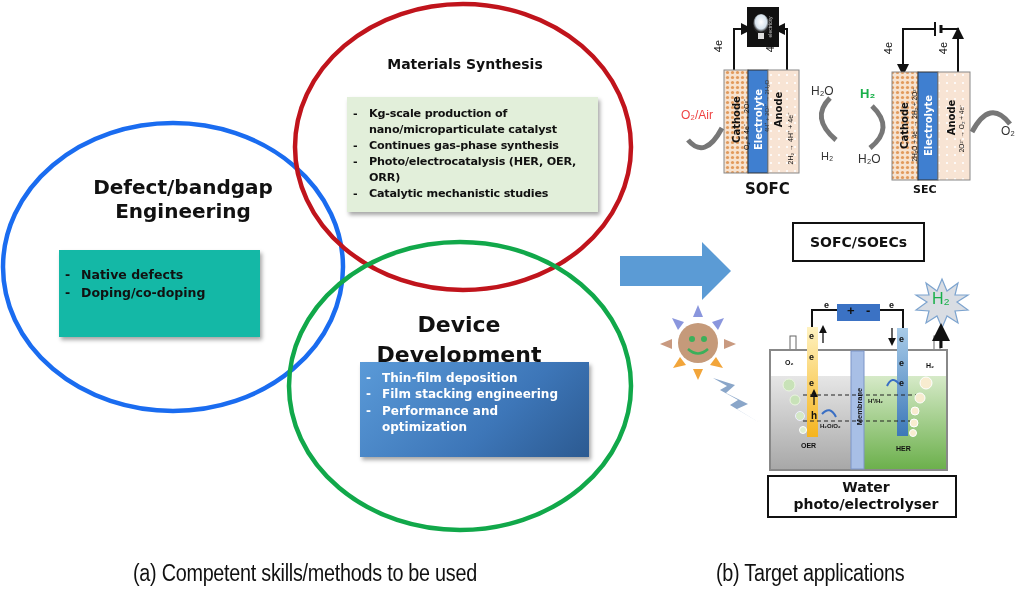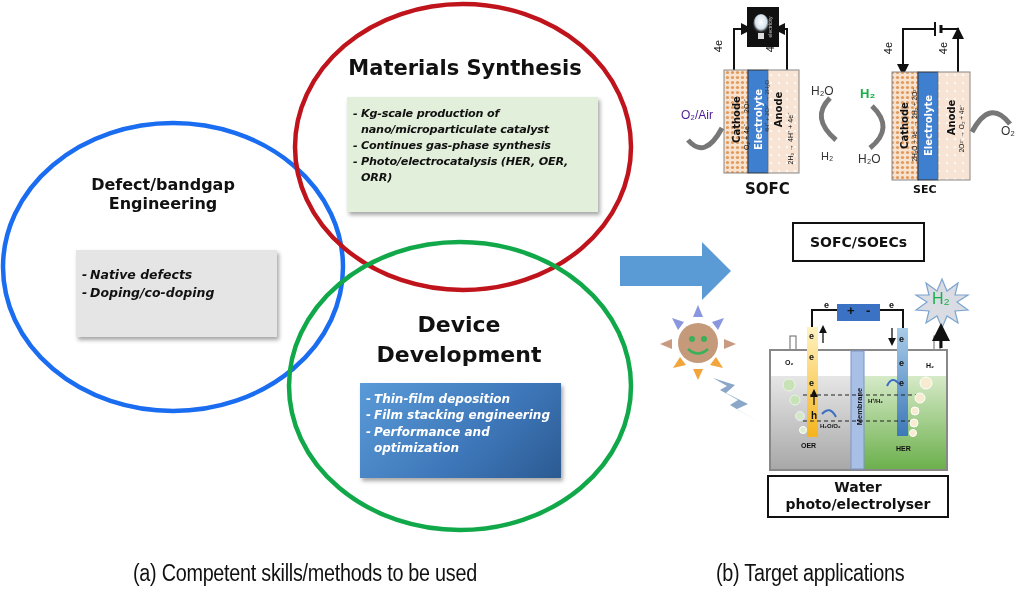--- a/index.html
+++ b/index.html
@@ -2,62 +2,63 @@
 <html><head>
 <meta charset="utf-8">
 <style>
   html, body { margin:0; padding:0; background:#ffffff; }
   body { width:1024px; height:602px; position:relative; overflow:hidden; font-family:"DejaVu Sans", sans-serif; color:#111; }
   .abs { position:absolute; }
   svg.canvas { position:absolute; left:0; top:0; }
   .circle-title { position:absolute; font-weight:bold; text-align:center; color:#111; line-height:1.18; }
   .box { position:absolute; box-shadow:2px 3px 4px rgba(0,0,0,0.35); }
   .box ul { list-style:none; margin:0; padding:0; }
-  .box li { position:relative; padding-left:14px; font-weight:bold;font-style:italic; }
+  .box li { position:relative; padding-left:22px; font-weight:bold; }
   .box li::before { content:"-"; position:absolute; left:6px; }
   .caption { position:absolute; font-family:"Liberation Sans", sans-serif; font-size:23px; letter-spacing:-0.3px; color:#111; white-space:nowrap; transform:scaleX(0.86); transform-origin:left center; }
   .label-box { position:absolute; border:2px solid #111; background:#fff; text-align:center; font-weight:bold; color:#111; }
   .small { font-family:"Liberation Sans", sans-serif; }
 </style>
 </head>
 <body>
 
 <svg class="canvas" width="1024" height="602">
   <ellipse cx="173" cy="267" rx="170" ry="144" fill="none" stroke="#1a6cf0" stroke-width="4.5"></ellipse>
   <ellipse cx="463" cy="147" rx="168" ry="143" fill="none" stroke="#c0141c" stroke-width="4.5"></ellipse>
   <ellipse cx="460" cy="386" rx="171" ry="144" fill="none" stroke="#11a84a" stroke-width="4.5"></ellipse>
 
   <polygon points="620,256 702,256 702,242 731,271 702,300 702,286 620,286" fill="#5b9bd5"></polygon>
 </svg>
 
-<div class="circle-title" style="left:48px; top:176px; width:230px; font-size:16px;">
+<div class="circle-title" style="left:68px; top:176px; width:230px; font-size:20px;">
   <div>Defect/bandgap</div>
   <div>Engineering</div>
 </div>
-<div class="box" style="left:76px; top:250px; width:201px; height:87px; background:#e5e5e5;">
+<div class="box" style="left:59px; top:250px; width:201px; height:87px; background:#14b8a6;">
   <ul style="padding-top:16px; font-size:12.5px; line-height:18px;">
     <li>Native defects</li>
     <li>Doping/co-doping</li>
   </ul>
 </div>
 
-<div class="circle-title" style="left:330px; top:56px; width:270px; font-size:21px;">Materials Synthesis</div>
+<div class="circle-title" style="left:330px; top:56px; width:270px; font-size:14px;">Materials Synthesis</div>
 <div class="box" style="left:347px; top:97px; width:251px; height:115px; background:#e2efda;">
   <ul style="padding-top:9px; padding-right:4px; font-size:11.2px; line-height:16px; letter-spacing:-0.2px;">
     <li>Kg-scale production of nano/microparticulate catalyst</li>
     <li>Continues gas-phase synthesis</li>
     <li>Photo/electrocatalysis (HER, OER, ORR)</li>
+    <li>Catalytic mechanistic studies</li>
   </ul>
 </div>
 
 <div class="circle-title" style="left:349px; top:310px; width:220px; font-size:22px; line-height:30px;">
   <div>Device</div>
   <div>Development</div>
 </div>
-<div class="box" style="left:360px; top:383px; width:201px; height:95px; background:linear-gradient(135deg,#5a9ad8 0%,#3d76b8 60%,#2c5a91 100%); color:#fff;">
+<div class="box" style="left:360px; top:362px; width:229px; height:95px; background:linear-gradient(135deg,#5a9ad8 0%,#3d76b8 60%,#2c5a91 100%); color:#fff;">
   <ul style="padding-top:8px; padding-right:6px; font-size:12px; line-height:16.4px;">
     <li>Thin-film deposition</li>
     <li>Film stacking engineering</li>
     <li>Performance and optimization</li>
   </ul>
 </div>
 
 <svg class="canvas" width="1024" height="602">
   <defs>
     <pattern id="dots-dense" width="5" height="5" patternUnits="userSpaceOnUse">
@@ -180,21 +181,21 @@
 <div class="abs small" style="left:764px; top:40px; font-size:11px; transform:rotate(-90deg);">4e</div>
 <div class="abs small" style="left:760px; top:24px; font-size:5px; color:#ccc; transform:rotate(-90deg);">electricity</div>
 <div class="abs" style="left:686px; top:114px; width:100px; text-align:center; font-size:10px; font-weight:bold; transform:rotate(-90deg); white-space:nowrap;">
   <span>Cathode</span>
 </div>
 <div class="abs small" style="left:696px; top:120px; width:100px; text-align:center; font-size:7px; transform:rotate(-90deg); white-space:nowrap;">O₂ + 4e⁻ → 2O²⁻</div>
 <div class="abs" style="left:708px; top:114px; width:100px; text-align:center; font-size:10px; font-weight:bold; color:#fff; transform:rotate(-90deg); white-space:nowrap;">Electrolyte</div>
 <div class="abs small" style="left:717px; top:102px; width:100px; text-align:center; font-size:6px; color:#333; transform:rotate(-90deg); white-space:nowrap;">4H⁺ + 2O²⁻ → 2H₂O</div>
 <div class="abs" style="left:728px; top:104px; width:100px; text-align:center; font-size:10px; font-weight:bold; transform:rotate(-90deg); white-space:nowrap;">Anode</div>
 <div class="abs small" style="left:740px; top:134px; width:100px; text-align:center; font-size:7px; transform:rotate(-90deg); white-space:nowrap;">2H₂ → 4H⁺ + 4e⁻</div>
-<div class="abs small" style="left:681px; top:108px; font-size:12px; color:#4c1d95;">O₂/Air</div>
+<div class="abs small" style="left:681px; top:108px; font-size:12px; color:#ef4444;">O₂/Air</div>
 <div class="abs small" style="left:811px; top:84px; font-size:12px; color:#333;">H₂O</div>
 <div class="abs small" style="left:821px; top:150px; font-size:11px; color:#333;">H₂</div>
 <div class="abs" style="left:745px; top:180px; font-size:15px; font-weight:bold;">SOFC</div>
 
 <div class="abs small" style="left:882px; top:42px; font-size:11px; transform:rotate(-90deg);">4e</div>
 <div class="abs small" style="left:937px; top:42px; font-size:11px; transform:rotate(-90deg);">4e</div>
 <div class="abs" style="left:854px; top:120px; width:100px; text-align:center; font-size:10px; font-weight:bold; transform:rotate(-90deg); white-space:nowrap;">Cathode</div>
 <div class="abs small" style="left:864px; top:120px; width:100px; text-align:center; font-size:6.5px; transform:rotate(-90deg); white-space:nowrap;">2H₂O + 4e⁻ → 2H₂ + 2O²⁻</div>
 <div class="abs" style="left:878px; top:120px; width:100px; text-align:center; font-size:10px; font-weight:bold; color:#fff; transform:rotate(-90deg); white-space:nowrap;">Electrolyte</div>
 <div class="abs" style="left:901px; top:112px; width:100px; text-align:center; font-size:10px; font-weight:bold; transform:rotate(-90deg); white-space:nowrap;">Anode</div>
@@ -219,19 +220,19 @@
 <div class="abs small" style="left:899px; top:378px; font-size:9px; font-weight:bold;">e</div>
 <div class="abs small" style="left:785px; top:359px; font-size:7px; font-weight:bold;">O₂</div>
 <div class="abs small" style="left:926px; top:362px; font-size:7px; font-weight:bold;">H₂</div>
 <div class="abs small" style="left:868px; top:397px; font-size:6px; font-weight:bold;">H⁺/H₂</div>
 <div class="abs small" style="left:820px; top:423px; font-size:6px; font-weight:bold;">H₂O/O₂</div>
 <div class="abs small" style="left:829px; top:402px; width:60px; text-align:center; font-size:7.5px; font-weight:bold; transform:rotate(-90deg);">Membrane</div>
 <div class="abs small" style="left:801px; top:442px; font-size:7px; font-weight:bold;">OER</div>
 <div class="abs small" style="left:896px; top:445px; font-size:7px; font-weight:bold;">HER</div>
 <div class="abs small" style="left:932px; top:290px; font-size:16px; color:#19b04a;">H₂</div>
 
-<div class="label-box" style="left:767px; top:475px; width:178px; height:37px; font-size:14px; line-height:17px; padding-top:2px;">
+<div class="label-box" style="left:767px; top:475px; width:178px; height:37px; font-size:14px; line-height:17px; padding-top:2px;padding-left:8px;">
   <div>Water</div>
   <div>photo/electrolyser</div>
 </div>
 
 <div class="caption" style="left:133px; top:560px;">(a) Competent skills/methods to be used</div>
 <div class="caption" style="left:716px; top:560px;">(b) Target applications</div>
 
 </body></html>

